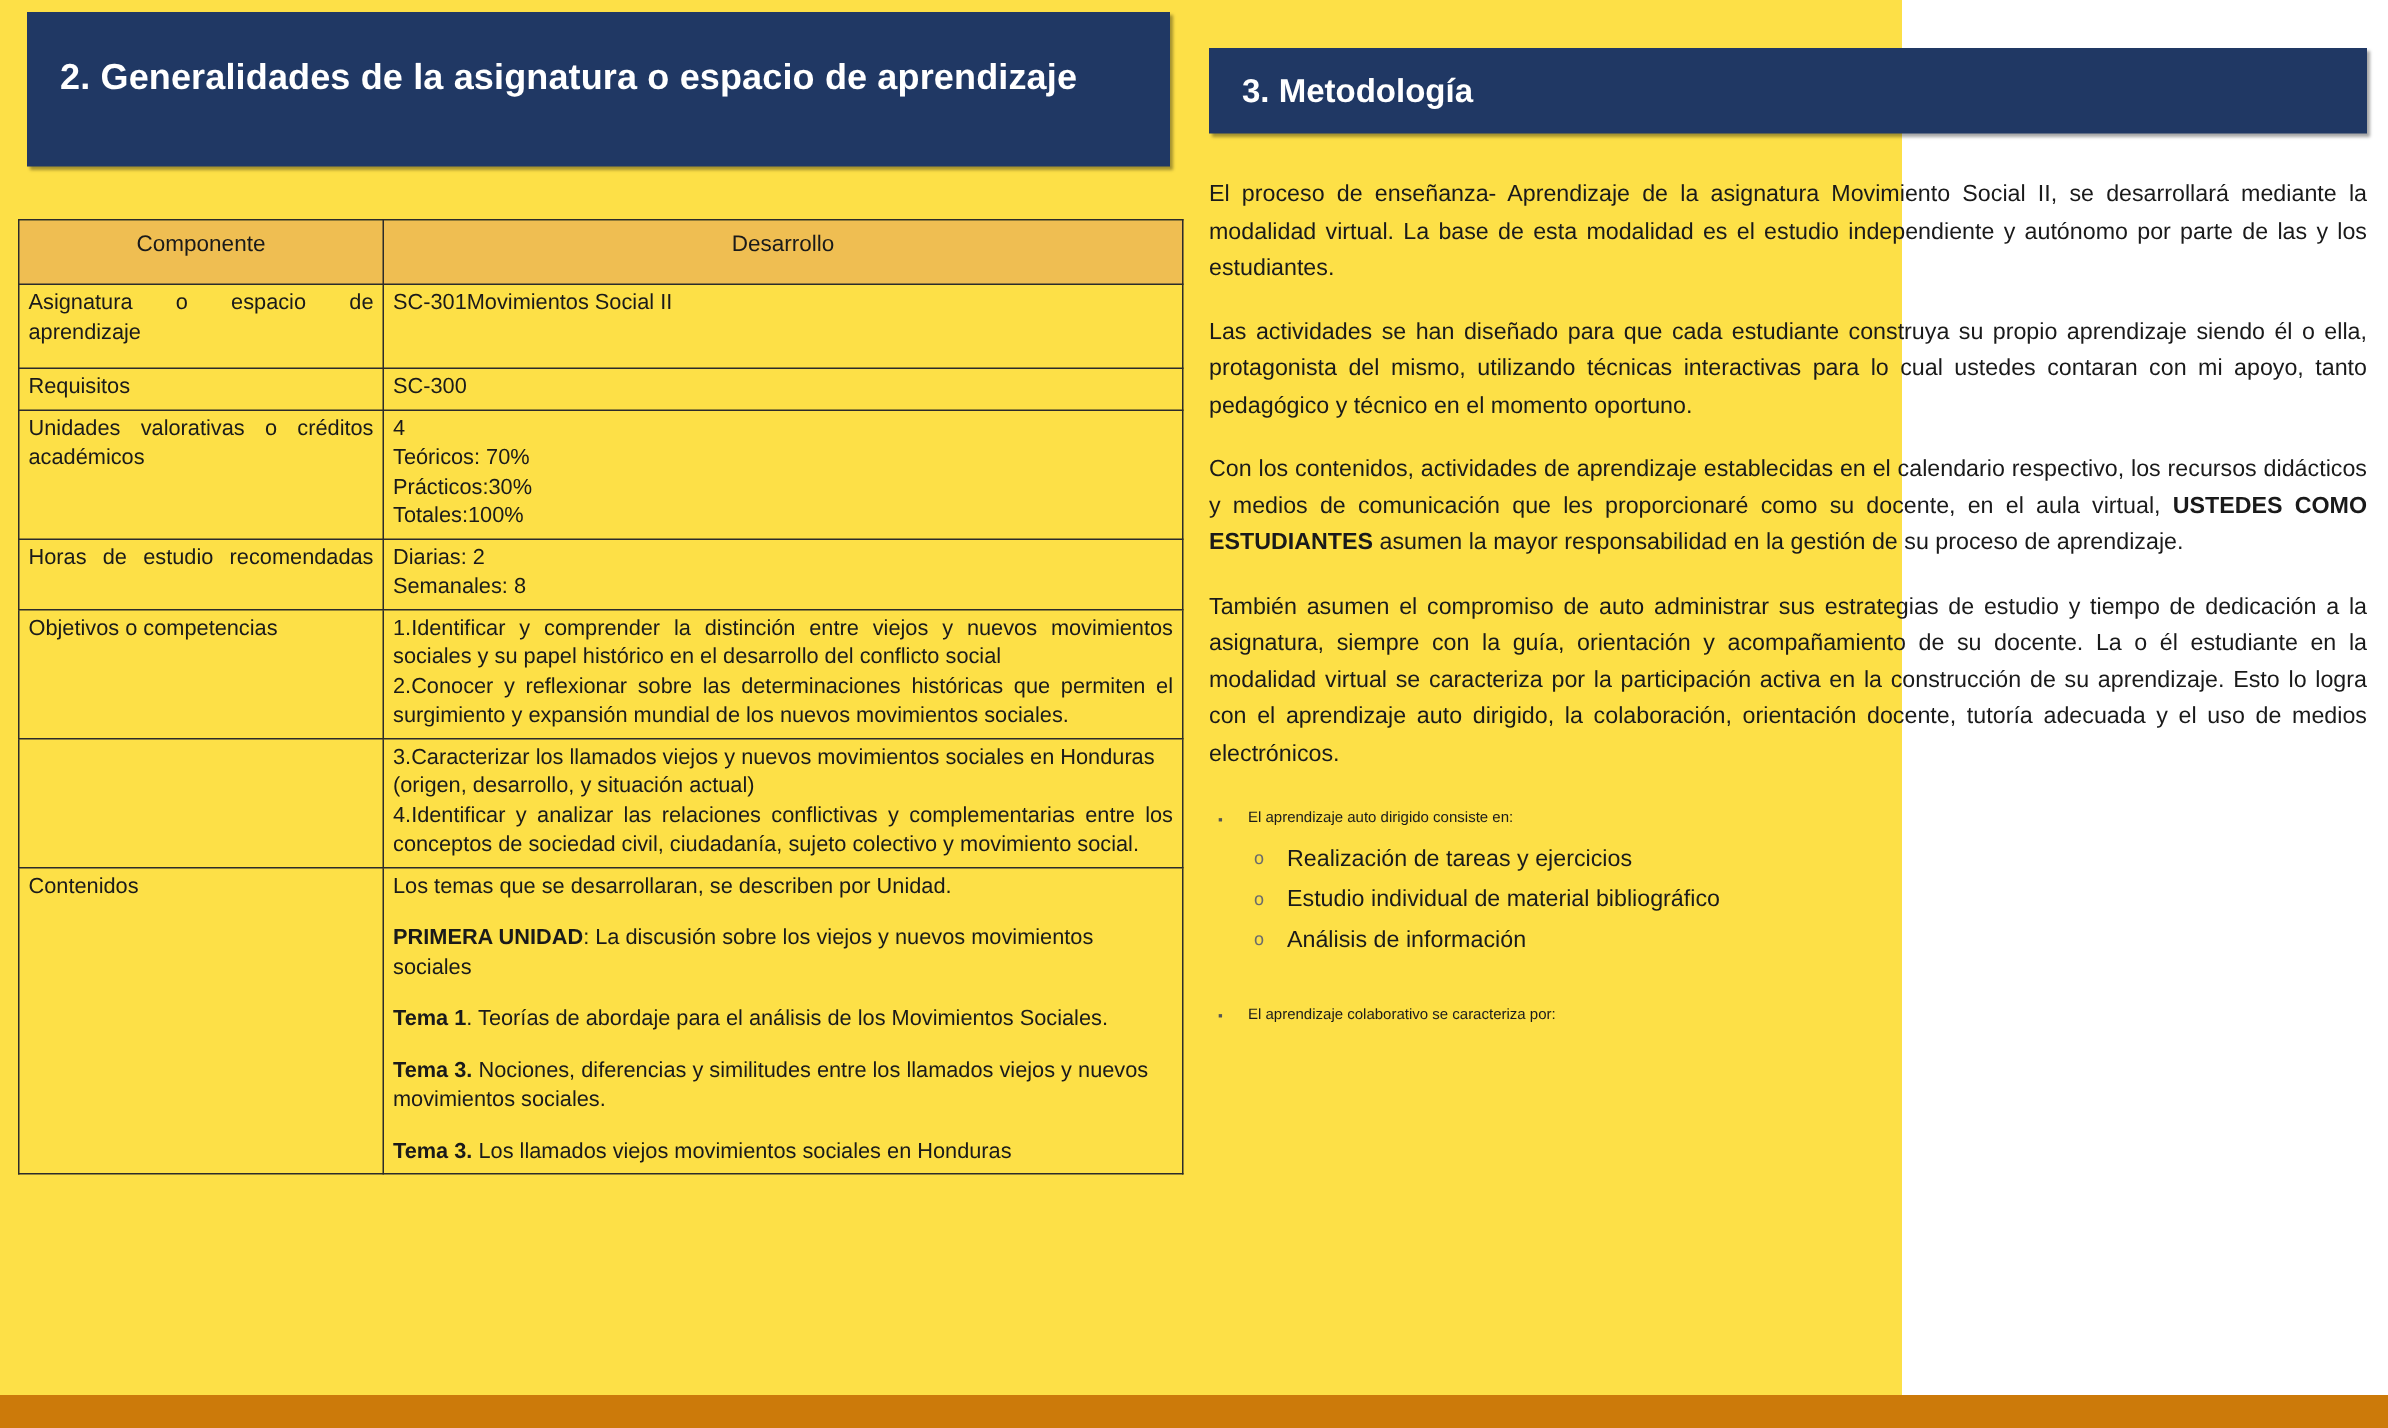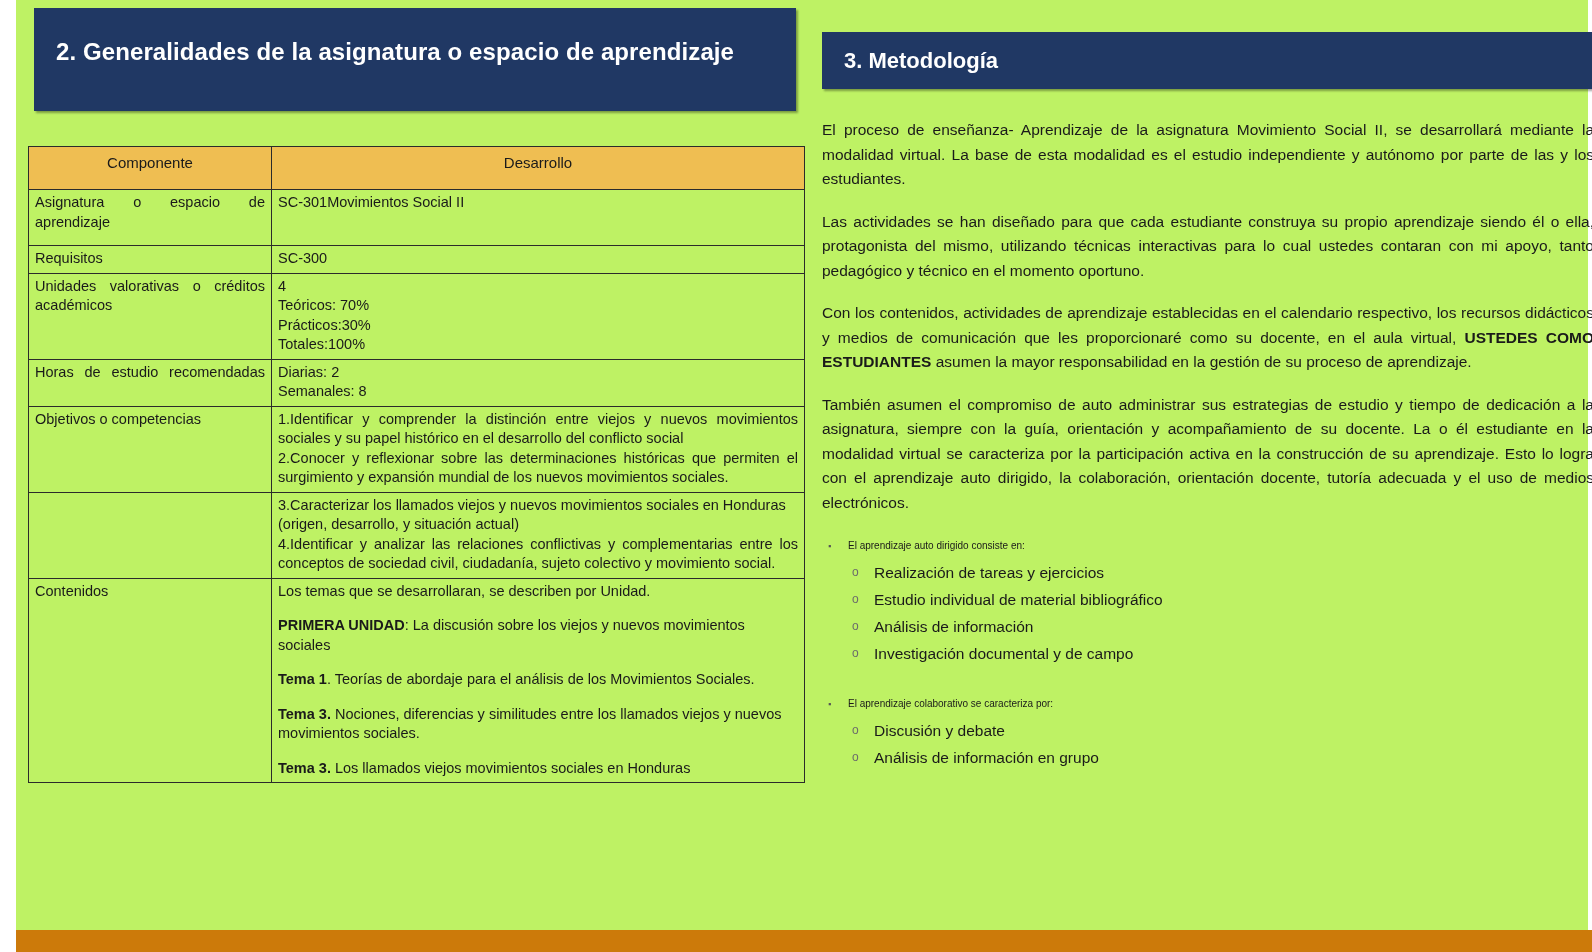--- a/index.html
+++ b/index.html
@@ -11,24 +11,23 @@
   body {
     width: 1592px;
     height: 952px;
     font-family: "Liberation Sans", sans-serif;
     color: #1a1a1a;
     overflow: hidden;
     position: relative;
   }
   .page {
     position: relative;
-    width: 1572px;
+    width: 1268px;
     height: 952px;
-    background: #bef264;
-    margin-left: 16px;
+    background: #fde047;
   }
 
   
   .banner {
     position: absolute;
     background: #203864;
     color: #ffffff;
     font-weight: bold;
     box-sizing: border-box;
     box-shadow: 2px 2px 2px rgba(0,0,0,0.35);
@@ -270,34 +269,29 @@
 
     <div class="list-block">
       <div class="lead-row">
         <span class="lead-bullet">▪</span>
         <span class="lead-text">El aprendizaje auto dirigido consiste en:</span>
       </div>
       <ul class="sub">
         <li>Realización de tareas y ejercicios</li>
         <li>Estudio individual de material bibliográfico</li>
         <li>Análisis de información</li>
-        <li>Investigación documental y de campo</li>
       </ul>
     </div>
 
     <div class="spacer-sm"></div>
 
     <div class="list-block">
       <div class="lead-row">
         <span class="lead-bullet">▪</span>
         <span class="lead-text">El aprendizaje colaborativo se caracteriza por:</span>
       </div>
-      <ul class="sub">
-        <li>Discusión y debate</li>
-        <li>Análisis de información en grupo</li>
-      </ul>
     </div>
 
   </div>
 
   <div id="bottom-bar"></div>
 
 </div>
 
 </body></html>

